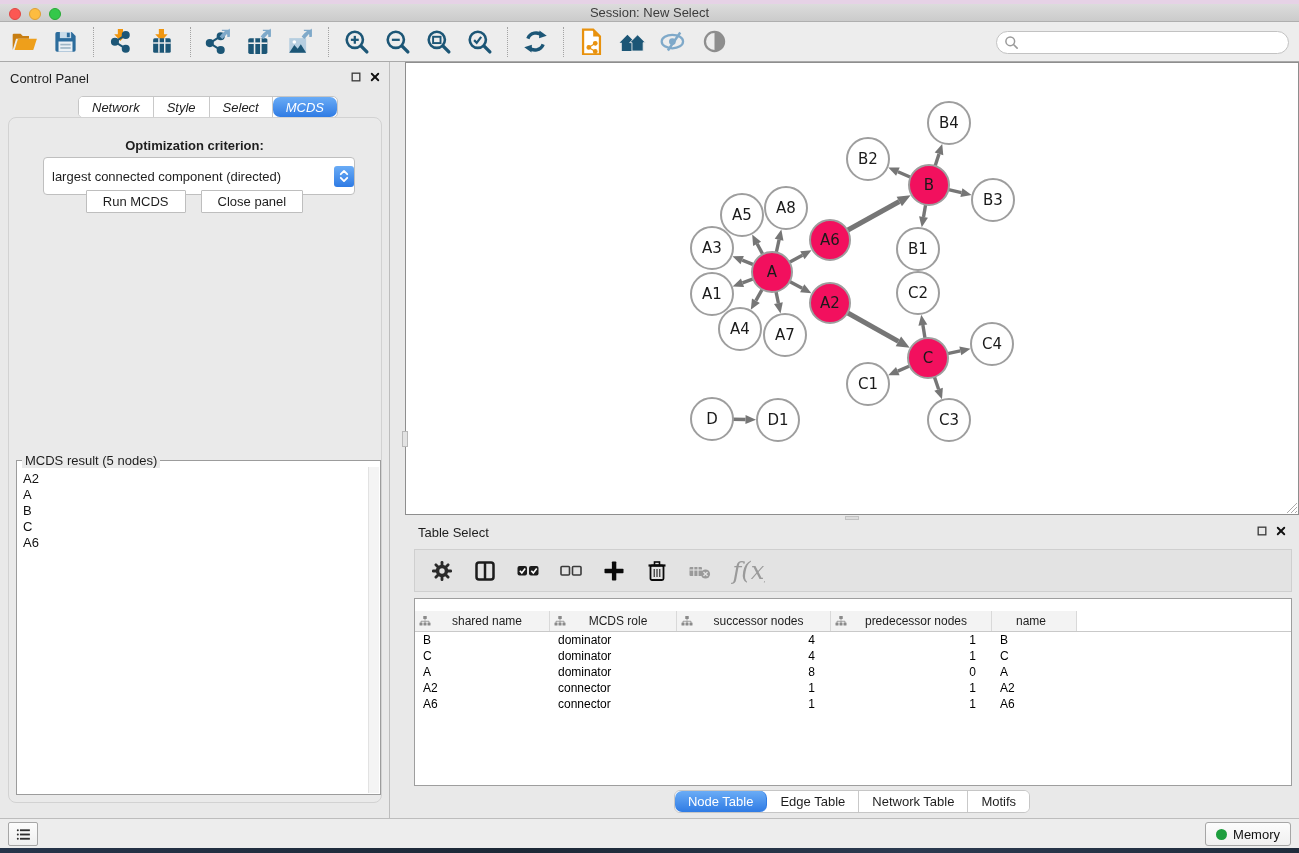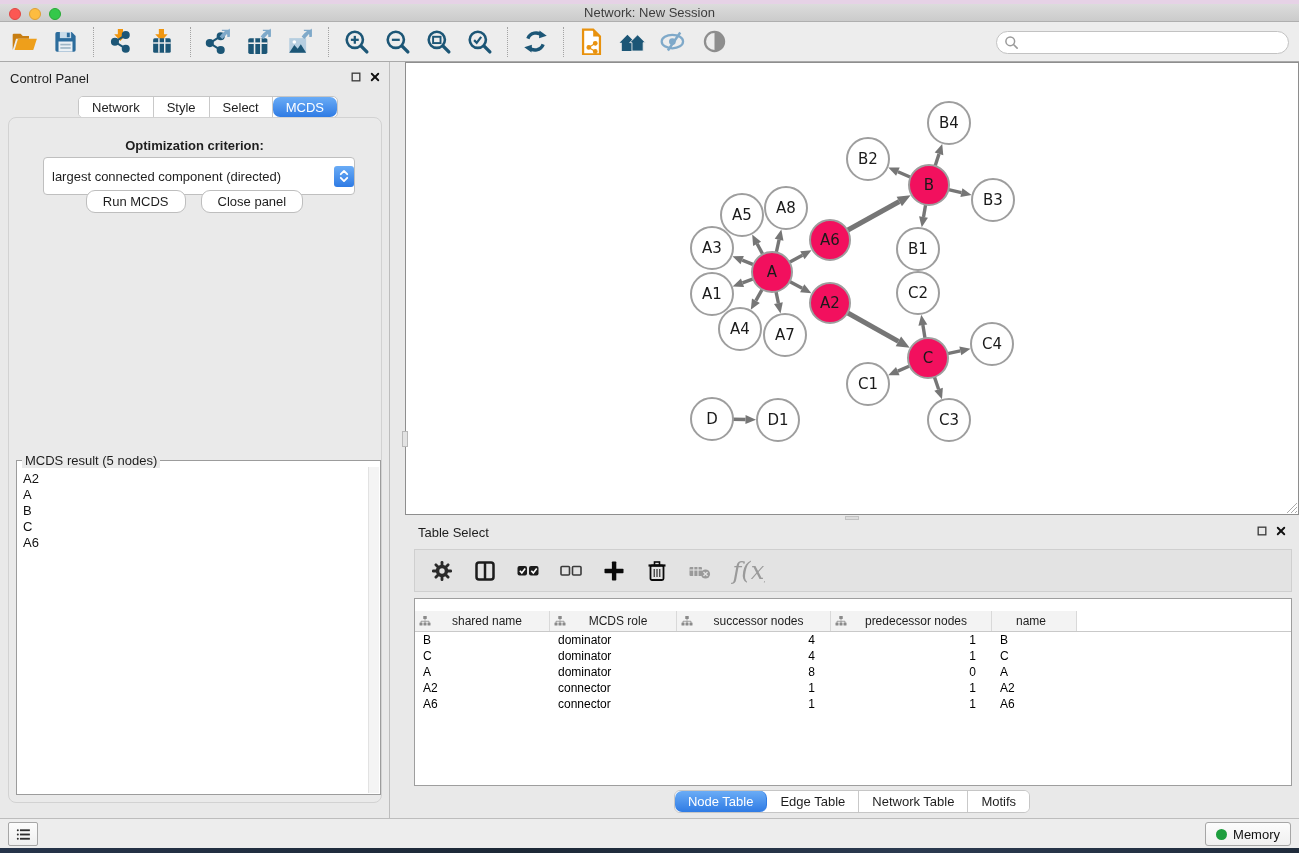--- a/index.html
+++ b/index.html
@@ -28,35 +28,35 @@
   .search-wrap input { width:100%; height:100%; border:1px solid #C2C2C2; border-radius:12px;
     background:#fff; padding-left:26px; font-size:13px; outline:none; }
   .search-wrap svg { position:absolute; left:8px; top:4px; }
 
   
   .control-panel { left:0; top:62px; width:390px; height:756px; background:#E9E9E9; border-right:1px solid #BDBDBD; }
   .cp-header { position:absolute; left:0; top:8px; width:100%; height:18px; }
   .cp-header .cp-title { position:absolute; left:10px; top:1px; font-size:13px; color:#1E1E1E; }
   .panel-icons { position:absolute; right:8px; top:1px; display:flex; gap:7px; align-items:center; }
   .cp-tabs { position:absolute; left:78px; top:34px; height:22px; display:flex;
-    border:1px solid #C6C6C6; border-radius:5px; overflow:hidden; background:#fff; }
+    border:1px solid #C6C6C6; border-radius:5px; overflow:hidden; background:#fff;font-style:italic; }
   .seg-tab { height:100%; display:flex; align-items:center; justify-content:center;
     padding:0 13px; font-size:13px; color:#1E1E1E; background:#fff; border-right:1px solid #C9C9C9; cursor:default; }
   .seg-tab:last-child { border-right:none; }
   .seg-tab.active { background:linear-gradient(#6AACF6,#2F7BE4); color:#fff; border-right-color:#2F7BE4;border-radius:7px; }
   .cp-body { position:absolute; left:8px; top:55px; width:374px; height:686px;
     border:1px solid #D2D2D2; border-radius:8px; background:#EAEAEA; }
   .opt-label { position:absolute; left:0; top:76px; width:100%; text-align:center; font-size:13px; color:#1E1E1E;font-weight:bold; }
   .dropdown { position:absolute; left:43px; top:95px; width:312px; height:38px; background:#fff;
     border:1px solid #BFBFBF; border-radius:4px; display:flex; align-items:center; }
   .dropdown .dd-text { flex:1; font-size:13px; color:#1E1E1E; padding-left:8px; white-space:nowrap; overflow:hidden; }
   .dropdown .dd-step { width:20px; height:21px; margin-right:0px; border-radius:3px;
     background:linear-gradient(#6AACF6,#2F7BE4); display:flex; align-items:center; justify-content:center; }
   .cp-buttons { position:absolute; left:0; top:128px; width:100%; display:flex; justify-content:center; gap:15px; }
-  .btn { height:23px; background:#fff; border:1px solid #BEBEBE; border-radius:9px;
+  .btn { height:23px; background:#fff; border:1px solid #BEBEBE; border-radius:1px;
     font-size:13px; color:#1E1E1E; padding:0 16px; display:flex; align-items:center; cursor:default; }
   .result-box { position:absolute; left:16px; top:398px; width:365px; height:335px;
     border:1px solid #9C9C9C; background:#fff; }
   .result-legend { position:absolute; left:5px; top:-8px; background:#EAEAEA; padding:0 3px;
     font-size:13px; color:#1E1E1E; }
   .result-list { position:absolute; left:6px; top:10px; font-size:13px; color:#111; line-height:16px; }
   .result-scroll { position:absolute; right:1px; top:6px; bottom:1px; width:11px;
     background:#F4F4F4; border-left:1px solid #E2E2E2; }
 
   
@@ -107,21 +107,21 @@
 <body>
 
 <div class="abs wp-top"></div>
 
 <div class="abs titlebar">
   <div class="lights">
     <span class="light red"></span>
     <span class="light yellow"></span>
     <span class="light green"></span>
   </div>
-  <div class="title">Network: New Session</div>
+  <div class="title">Session: New Select</div>
 </div>
 
 <div class="abs toolbar" id="main-toolbar">
     <div class="tb-btn">
       <svg width="27" height="27" viewBox="0 0 24 24">
         <path d="M1.5 19.5 L1.5 6 Q1.5 5 2.5 5 L8.5 5 L10.5 7.2 L16 7.2 L16 9.5 L4.5 9.5 Z" fill="#C87E12"></path>
    <path d="M3.2 19.5 L6.2 9.5 L23 9.5 L19.8 19.5 Z" fill="#EE9F1B"></path>
       </svg>
     </div>
     <div class="tb-btn">

